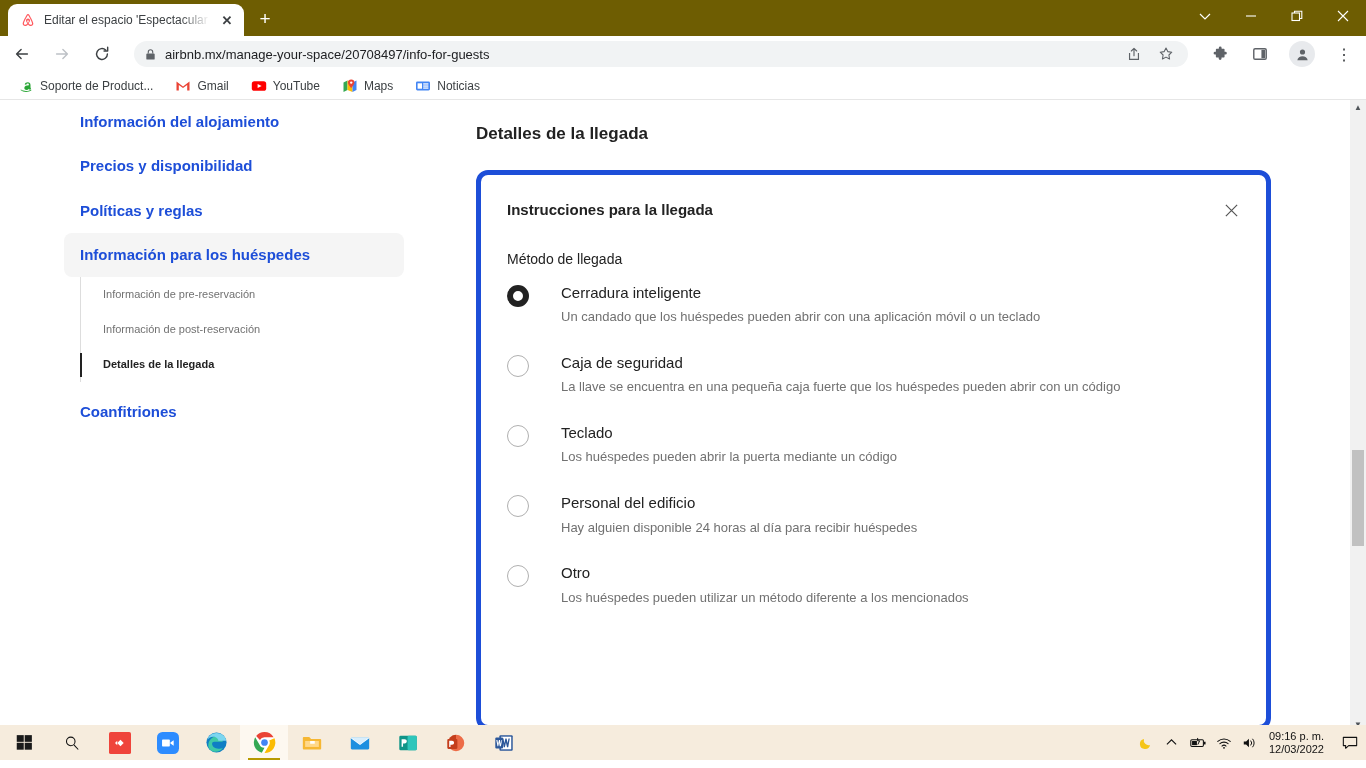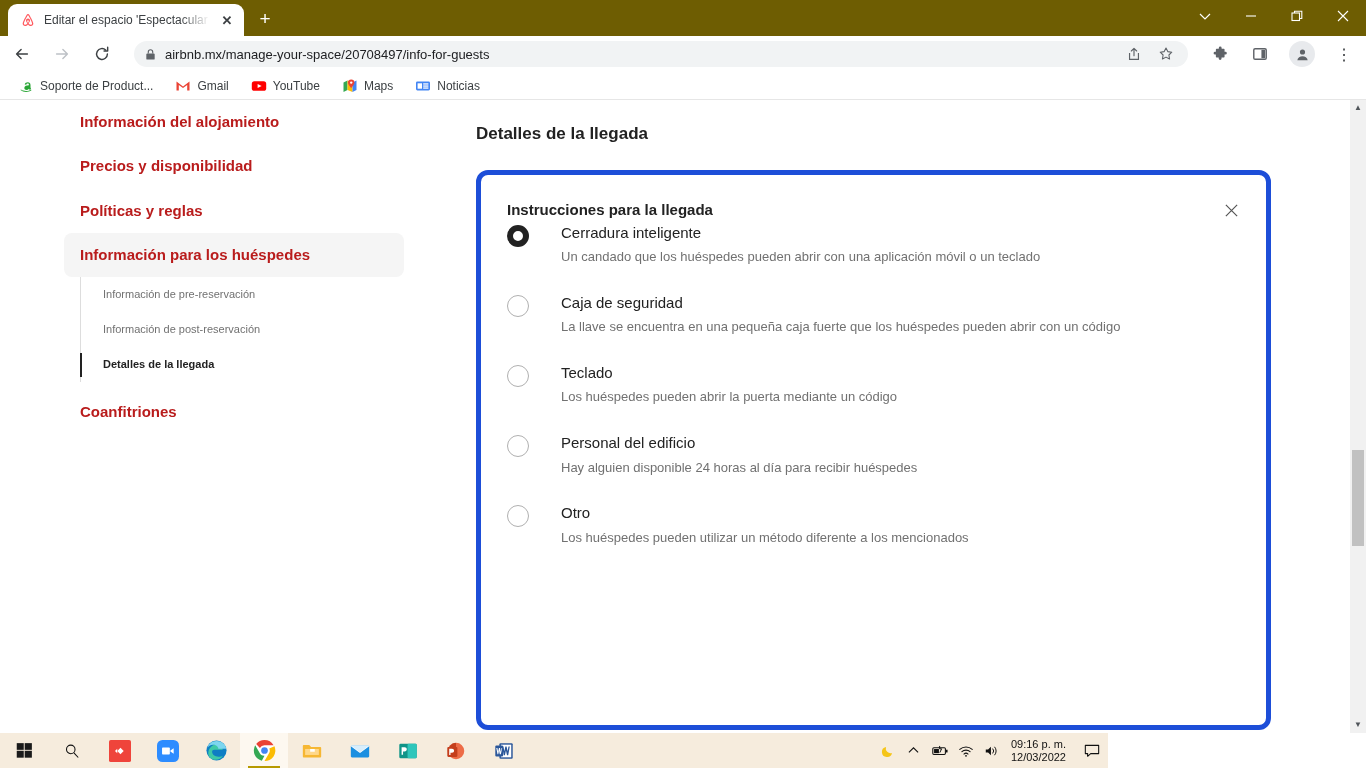--- a/index.html
+++ b/index.html
@@ -121,21 +121,21 @@
   .page {
     position: absolute; top: 0; left: 0; width: 1350px; height: 633px;
     background: #ffffff;
   }
 
   
   .sidebar {
     position: absolute; left: 64px; top: 0; width: 340px;
   }
   .side-item {
-    font-size: 15px; font-weight: bold; color: #b91c1c;
+    font-size: 15px; font-weight: bold; color: #1d4ed8;
     padding: 12px 16px; border-radius: 8px;
     line-height: 1.35;
   }
   .side-item.active { background: #f5f5f5; }
   .sub-wrap {
     margin-left: 16px; border-left: 1px solid #dddddd;
     padding-left: 0;
   }
   .sub-item {
     font-size: 11px; color: #717171; font-weight: normal;
@@ -202,21 +202,21 @@
     color: #50555a; font-size: 8px; line-height: 1;
   }
   .pscroll-thumb {
     position: absolute; left: 2px; width: 12px;
     top: 350px; height: 96px;
     background: #c1c1c1; border-radius: 0;
   }
 
   
   .taskbar {
-    position: absolute; left: 0; bottom: 0; width: 1108px; height: 35px;
+    position: absolute; left: 0; bottom: 8px; width: 1366px; height: 35px;
     background: #f6ecdd;
     display: flex; align-items: center;
   }
   .tb-start {
     width: 48px; height: 35px;
     display: flex; align-items: center; justify-content: center;
   }
   .tb-search {
     width: 48px; height: 35px;
     display: flex; align-items: center; justify-content: center;
@@ -412,20 +412,21 @@
       <section class="card">
         <div class="card-header">
           <div class="card-title">Instrucciones para la llegada</div>
           <div class="card-close">
             <svg width="15" height="15" viewBox="0 0 16 16">
               <path d="M2 2l12 12M14 2L2 14" stroke="#555555" stroke-width="1.3"></path>
             </svg>
           </div>
         </div>
 
+        <div class="field-label">Método de llegada</div>
 
         <div class="opt">
           <span class="radio sel"></span>
           <span class="opt-texts">
             <span class="opt-label" style="display:block">Cerradura inteligente</span>
             <span class="opt-desc" style="display:block">Un candado que los huéspedes pueden abrir con una aplicación móvil o un teclado</span>
           </span>
         </div>
 
         <div class="opt">

